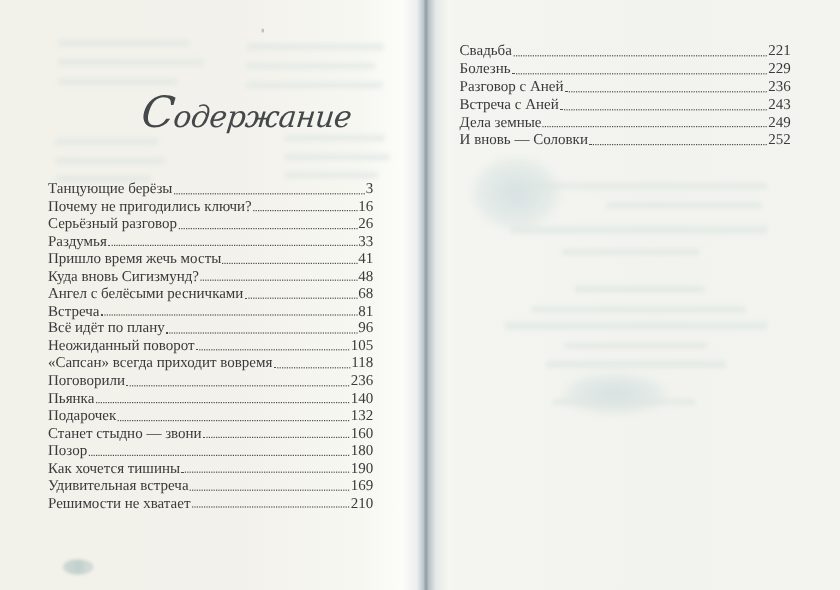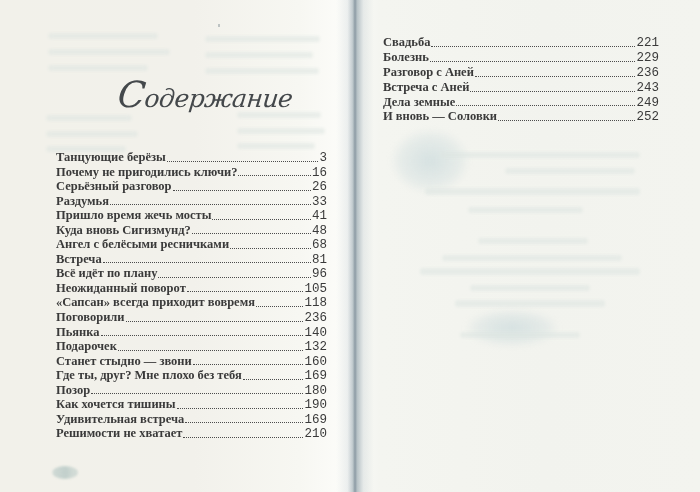--- a/index.html
+++ b/index.html
@@ -29,31 +29,31 @@
       rgba(200,210,212,0) 100%);
   }
   .heading{
     position:absolute;left:118px;top:74px;width:140px;text-align:center;
     font-family:"DejaVu Serif", serif;font-style:italic;
     font-size:25px;color:#44484b;letter-spacing:-0.5px;
     transform:skewX(-6deg);
   }
   .heading::first-letter{font-size:36px;}
   .toc{position:absolute;font-size:12.5px;color:var(--ink,#3a3a3a);}
-  .toc-left{left:56px;top:150px;width:271px;}
+  .toc-left{left:40px;top:150px;width:271px;}
   .toc-right{left:383px;top:35px;width:276px;}
   .toc-row{display:flex;align-items:baseline;line-height:14.55px;height:14.55px;white-space:nowrap;}
   .toc-right .toc-row{line-height:14.9px;height:14.9px;}
-  .toc-title{flex:0 0 auto;font-weight:bold;}
+  .toc-title{flex:0 0 auto;}
   .toc-leader{
     flex:1 1 auto;align-self:flex-end;
     border-bottom:1.6px dotted #4c4c4c;
     margin:0 1px 3px 1px;min-width:8px;
   }
-  .toc-page{flex:0 0 auto;font-family:Liberation Mono, monospace;}
+  .toc-page{flex:0 0 auto;}
   
   .ghost{
     position:absolute;background:#dde5e1;opacity:0.55;border-radius:3px;
     filter:blur(1.6px);pointer-events:none;
   }
   .ghost-blob{
     position:absolute;pointer-events:none;border-radius:50%;
     background:radial-gradient(ellipse at center, rgba(190,210,214,0.55) 0%, rgba(200,216,218,0.30) 55%, rgba(210,222,222,0) 75%);
     filter:blur(3px);
   }
@@ -174,25 +174,20 @@
           <span class="toc-leader"></span>
           <span class="toc-page">132</span>
         </div>
 
         <div class="toc-row">
           <span class="toc-title">Станет стыдно — звони</span>
           <span class="toc-leader"></span>
           <span class="toc-page">160</span>
         </div>
 
-        <div class="toc-row">
-          <span class="toc-title">Где ты, друг? Мне плохо без тебя</span>
-          <span class="toc-leader"></span>
-          <span class="toc-page">169</span>
-        </div>
 
         <div class="toc-row">
           <span class="toc-title">Позор</span>
           <span class="toc-leader"></span>
           <span class="toc-page">180</span>
         </div>
 
         <div class="toc-row">
           <span class="toc-title">Как хочется тишины</span>
           <span class="toc-leader"></span>

